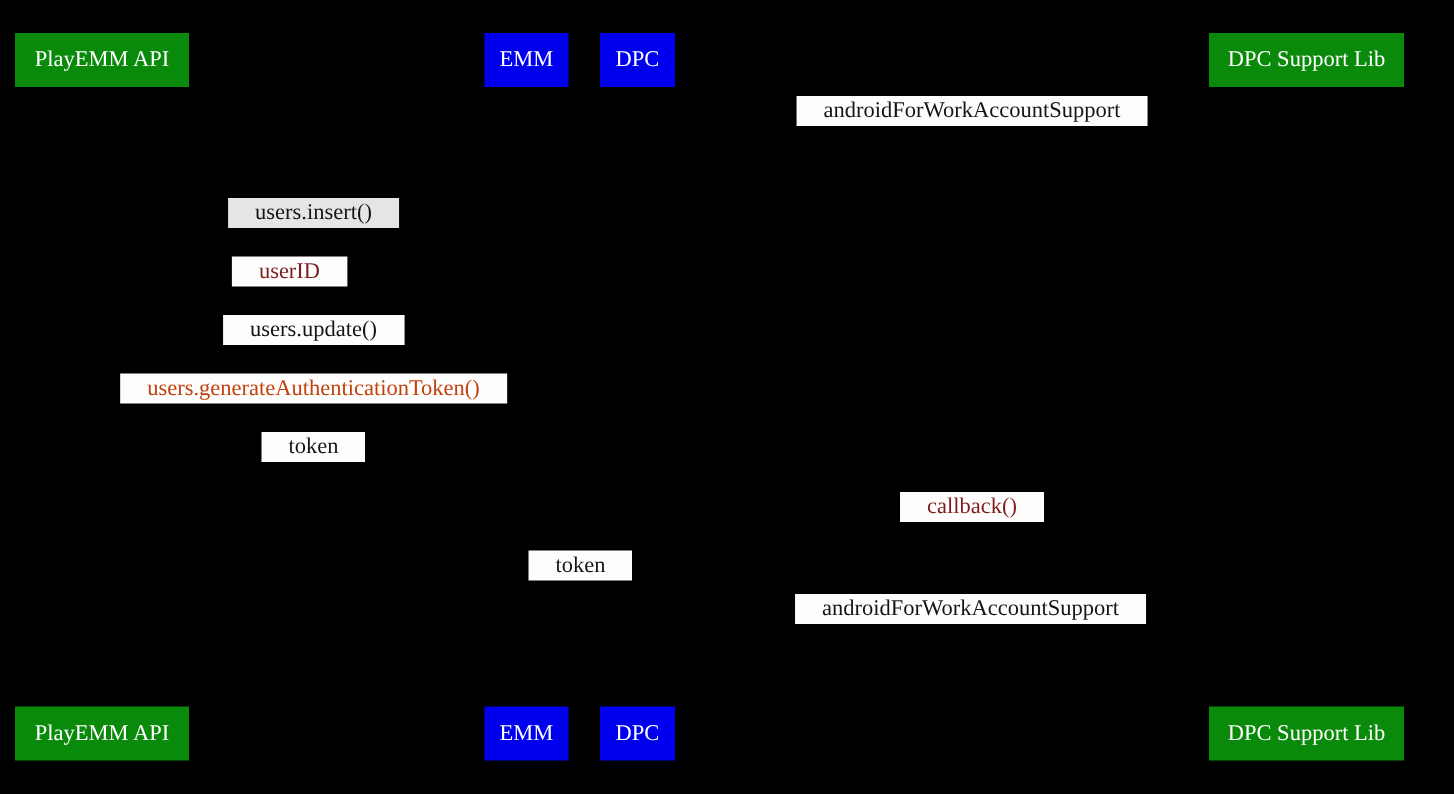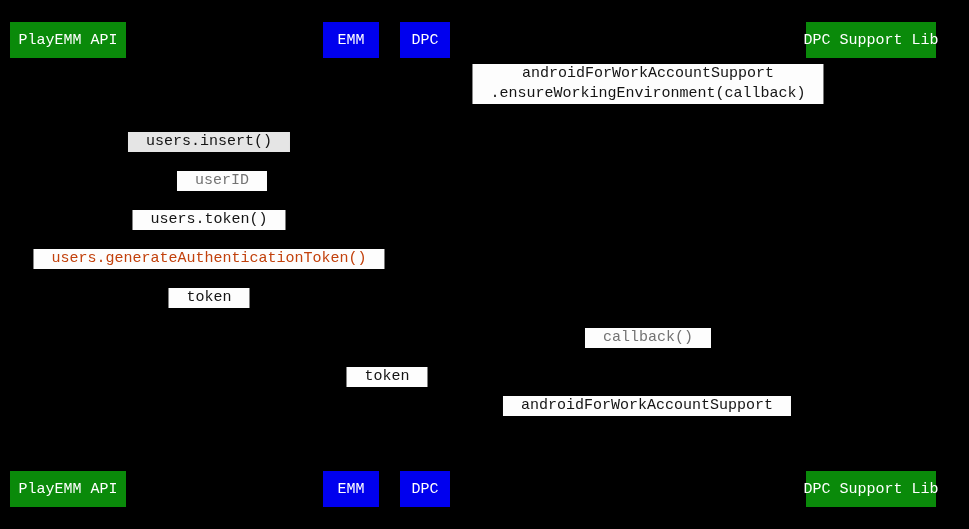--- a/index.html
+++ b/index.html
@@ -5,21 +5,21 @@
   html, body {
     margin: 0;
     padding: 0;
     background: #000;
   }
   .stage {
     position: relative;
     width: 969px;
     height: 529px;
     overflow: hidden;
-    font-family: Liberation Mono, monospace;
+    font-family: Liberation Serif, serif;
   }
   .actor {
     position: absolute;
     display: flex;
     align-items: center;
     justify-content: center;
     font-size: 15px;
     white-space: nowrap;
     box-sizing: border-box;
   }
@@ -50,38 +50,37 @@
       <div class="actor" style="left: 400px; top: 22px; width: 50px; height: 36px; background: rgb(0, 0, 238); color: rgb(255, 255, 255);">
         <span>DPC</span>
       </div>
       <div class="actor" style="left: 806px; top: 22px; width: 130px; height: 36px; background: rgb(10, 138, 10); color: rgb(255, 255, 255);">
         <span>DPC Support Lib</span>
       </div>
     </div>
   <div id="messages-layer">
       <div class="msg" style="left: 648px; top: 64px; background: rgb(253, 253, 253); color: rgb(20, 20, 20);">
         <span class="msg-line">androidForWorkAccountSupport</span>
-        <span class="msg-line">.ensureWorkingEnvironment(callback)</span>
       </div>
       <div class="msg" style="left: 209px; top: 132px; background: #e5e5e5; color: rgb(20, 20, 20);">
         <span class="msg-line">users.insert()</span>
       </div>
-      <div class="msg" style="left: 222px; top: 171px; background: rgb(253, 253, 253); color: #737373;">
+      <div class="msg" style="left: 193px; top: 171px; background: rgb(253, 253, 253); color: #7f1d1d;">
         <span class="msg-line">userID</span>
       </div>
       <div class="msg" style="left: 209px; top: 210px; background: rgb(253, 253, 253); color: rgb(20, 20, 20);">
-        <span class="msg-line">users.token()</span>
+        <span class="msg-line">users.update()</span>
       </div>
       <div class="msg" style="left: 209px; top: 249px; background: rgb(253, 253, 253); color: #c2410c;">
         <span class="msg-line">users.generateAuthenticationToken()</span>
       </div>
       <div class="msg" style="left: 209px; top: 288px; background: rgb(253, 253, 253); color: rgb(20, 20, 20);">
         <span class="msg-line">token</span>
       </div>
-      <div class="msg" style="left: 648px; top: 328px; background: rgb(253, 253, 253); color: #737373;">
+      <div class="msg" style="left: 648px; top: 328px; background: rgb(253, 253, 253); color: #7f1d1d;">
         <span class="msg-line">callback()</span>
       </div>
       <div class="msg" style="left: 387px; top: 367px; background: rgb(253, 253, 253); color: rgb(20, 20, 20);">
         <span class="msg-line">token</span>
       </div>
       <div class="msg" style="left: 647px; top: 396px; background: rgb(253, 253, 253); color: rgb(20, 20, 20);">
         <span class="msg-line">androidForWorkAccountSupport</span>
       </div>
     </div>
   <div id="actors-bottom">

